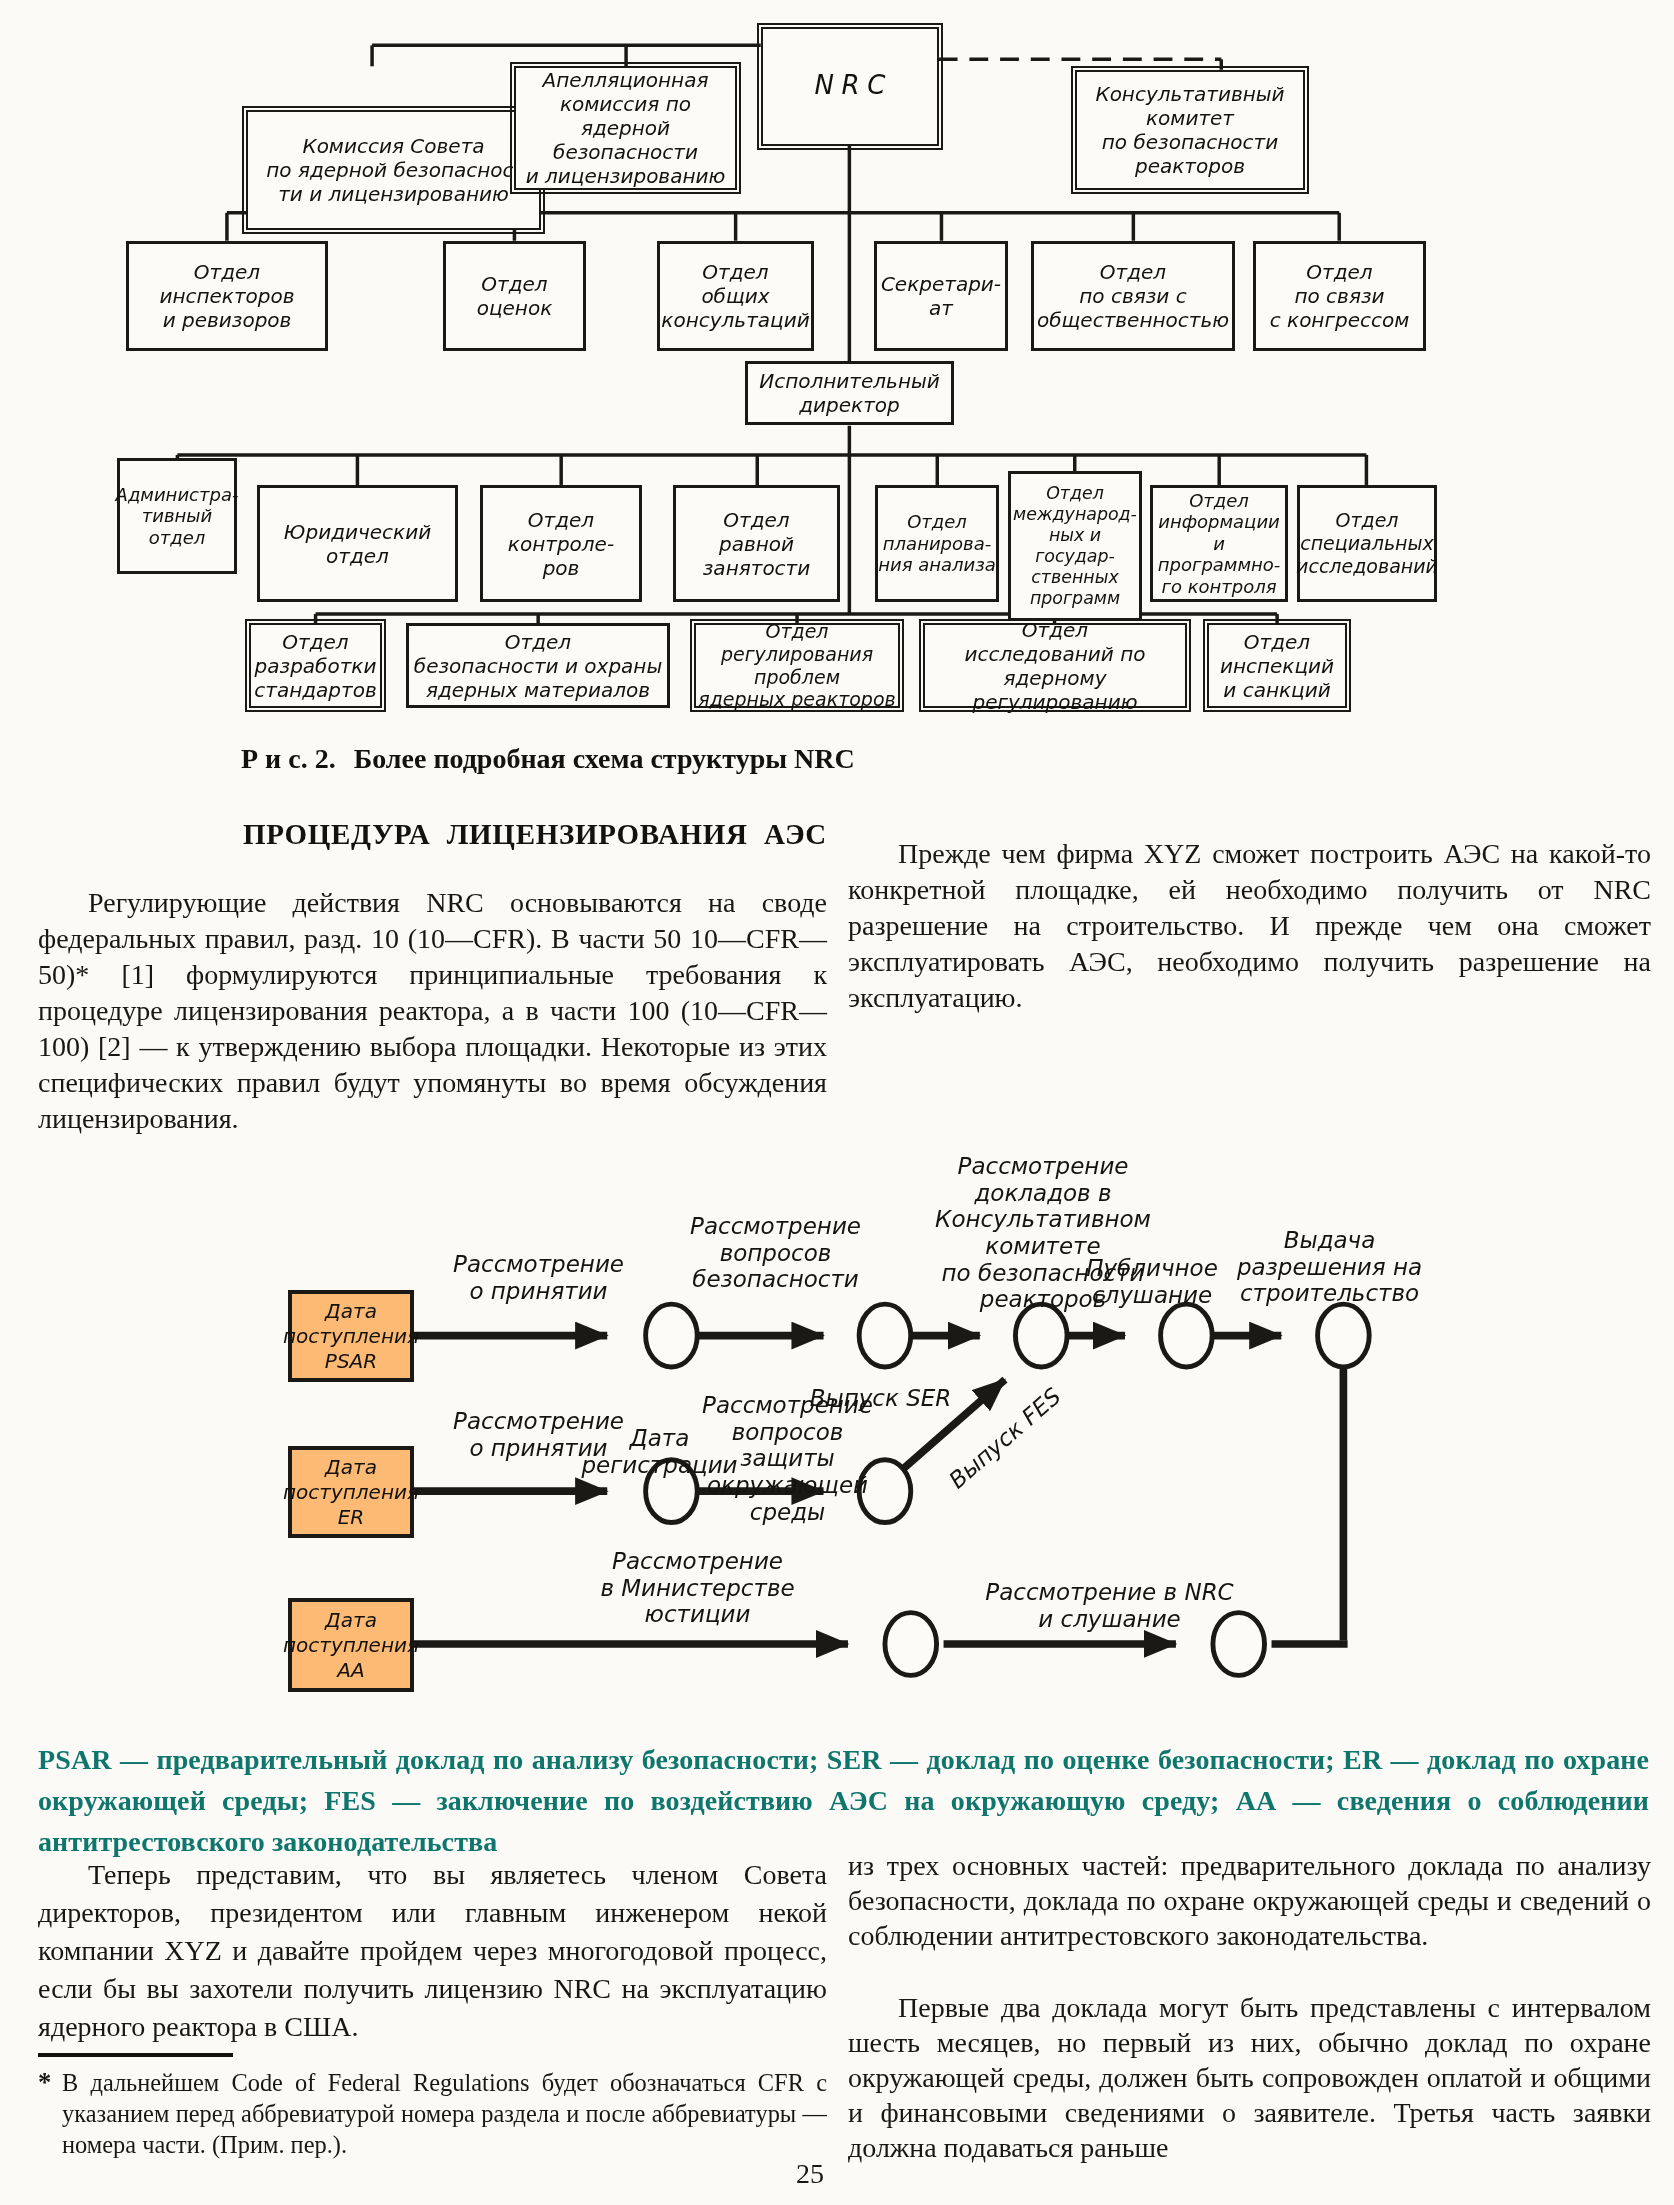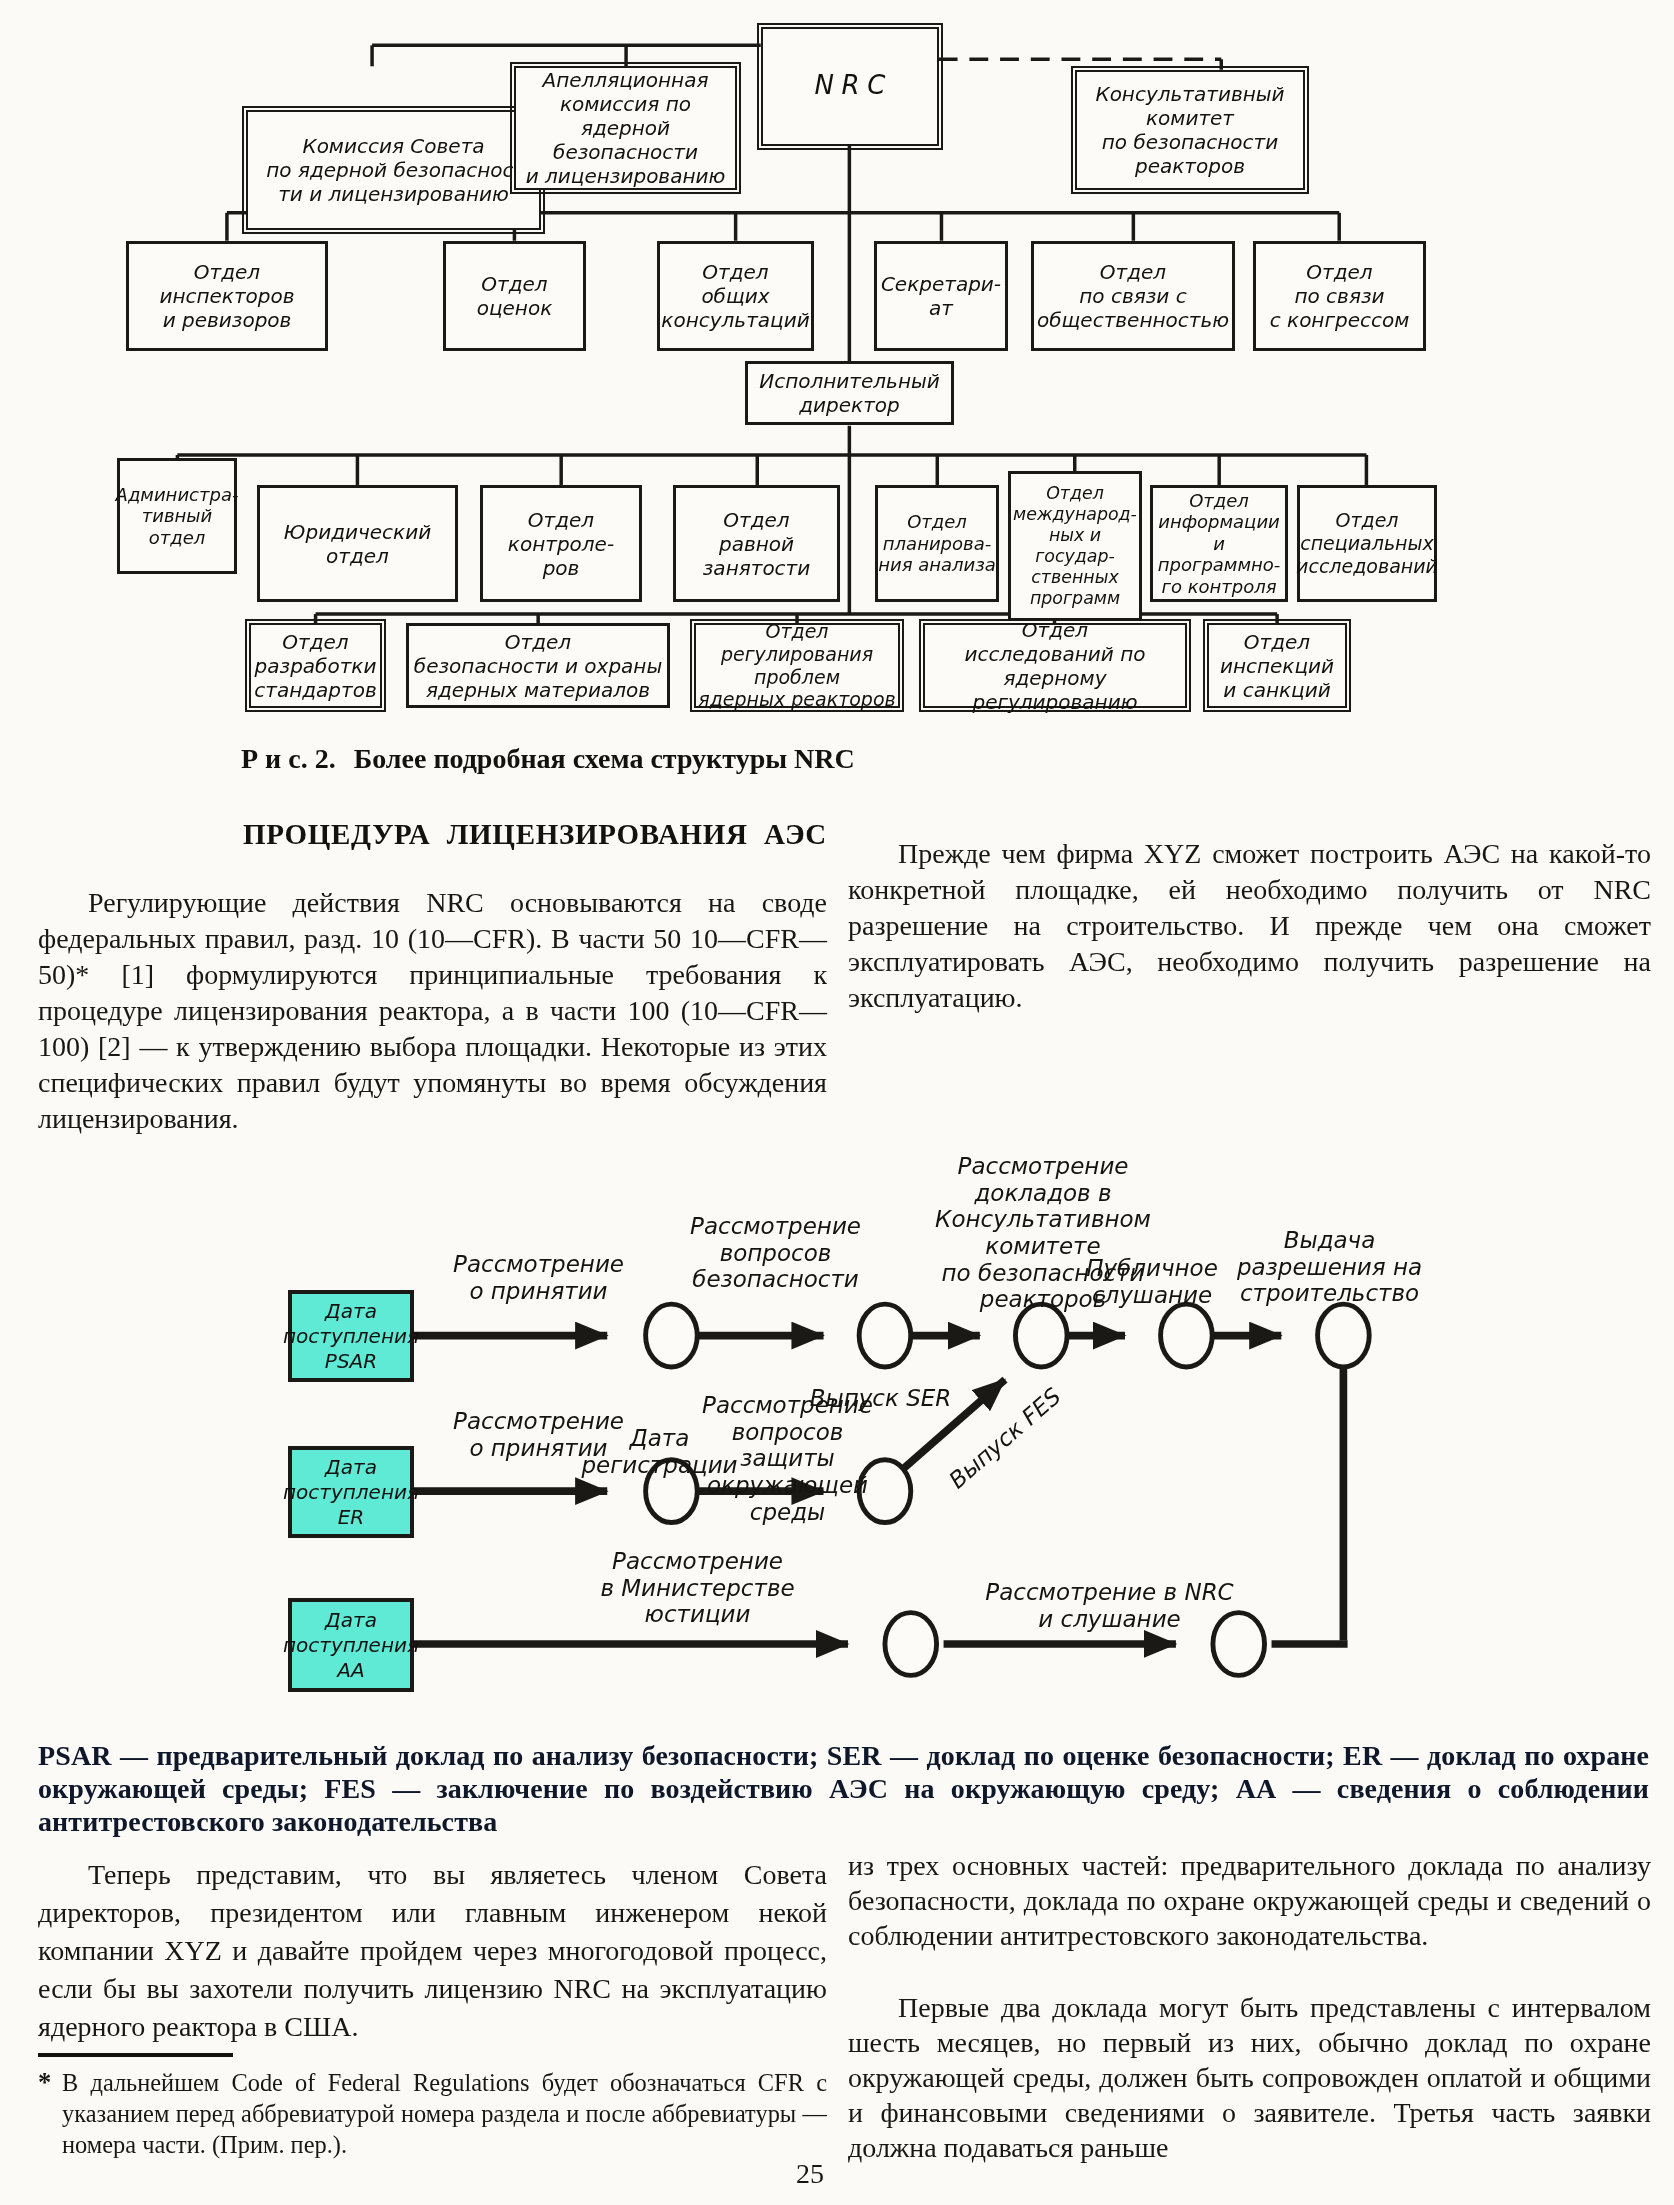--- a/index.html
+++ b/index.html
@@ -18,21 +18,21 @@
     text-align:center; white-space:pre-line;
     font-family:"DejaVu Sans", sans-serif; font-style:italic;
     font-size:20px; line-height:1.2; color:#141210;
   }
   .dbl{border-width:2.8px; outline:2.8px solid #1b1916; outline-offset:2.1px;}
   .f27{font-size:19px;} .f26{font-size:18px;} .f25{font-size:17.4px;}
   .nrcbox{letter-spacing:7.7px; font-size:26px; padding-left:7.7px;}
   
   .fb{
     position:absolute; z-index:2; box-sizing:border-box;
-    border:4.2px solid #1b1916; background:#5eead4;
+    border:4.2px solid #1b1916; background:#fdba74;
     display:flex; align-items:center; justify-content:center;
     text-align:center; white-space:pre-line;
     font-family:"DejaVu Sans", sans-serif; font-style:italic;
     font-size:20px; line-height:1.25; color:#141210;
   }
   .fl{
     position:absolute; z-index:2; text-align:center; white-space:pre-line;
     font-family:"DejaVu Sans", sans-serif; font-style:italic;
     font-size:23px; line-height:1.16; color:#161412;
   }
@@ -45,21 +45,21 @@
     font-size:29px; letter-spacing:0.7px; word-spacing:8.4px; color:#14120f;
   }
   .para{
     position:absolute; z-index:2; text-align:justify;
     font-size:28px; line-height:36px; color:#191715;
   }
   .para .ind{display:inline-block; width:50px;}
   .lead{font-weight:700;}
   .legend{
     position:absolute; z-index:2; text-align:justify; font-weight:700;
-    font-size:28px; line-height:33px; letter-spacing:0.1px; color:#0f172a;
+    font-size:28px; line-height:41px; letter-spacing:0.1px; color:#0f766e;
   }
   .footrule{position:absolute; z-index:2; background:#14120f; height:4.2px; width:195px;}
   .footnote{
     position:absolute; z-index:2; display:flex;
     font-size:24.4px; line-height:31px; text-align:justify; color:#191715;
   }
   .footnote .mark{font-weight:700; width:24px; flex:none; font-size:26.5px;}
   .pagenum{position:absolute; z-index:2; font-size:28px; color:#191715;}
 </style>
 </head>

